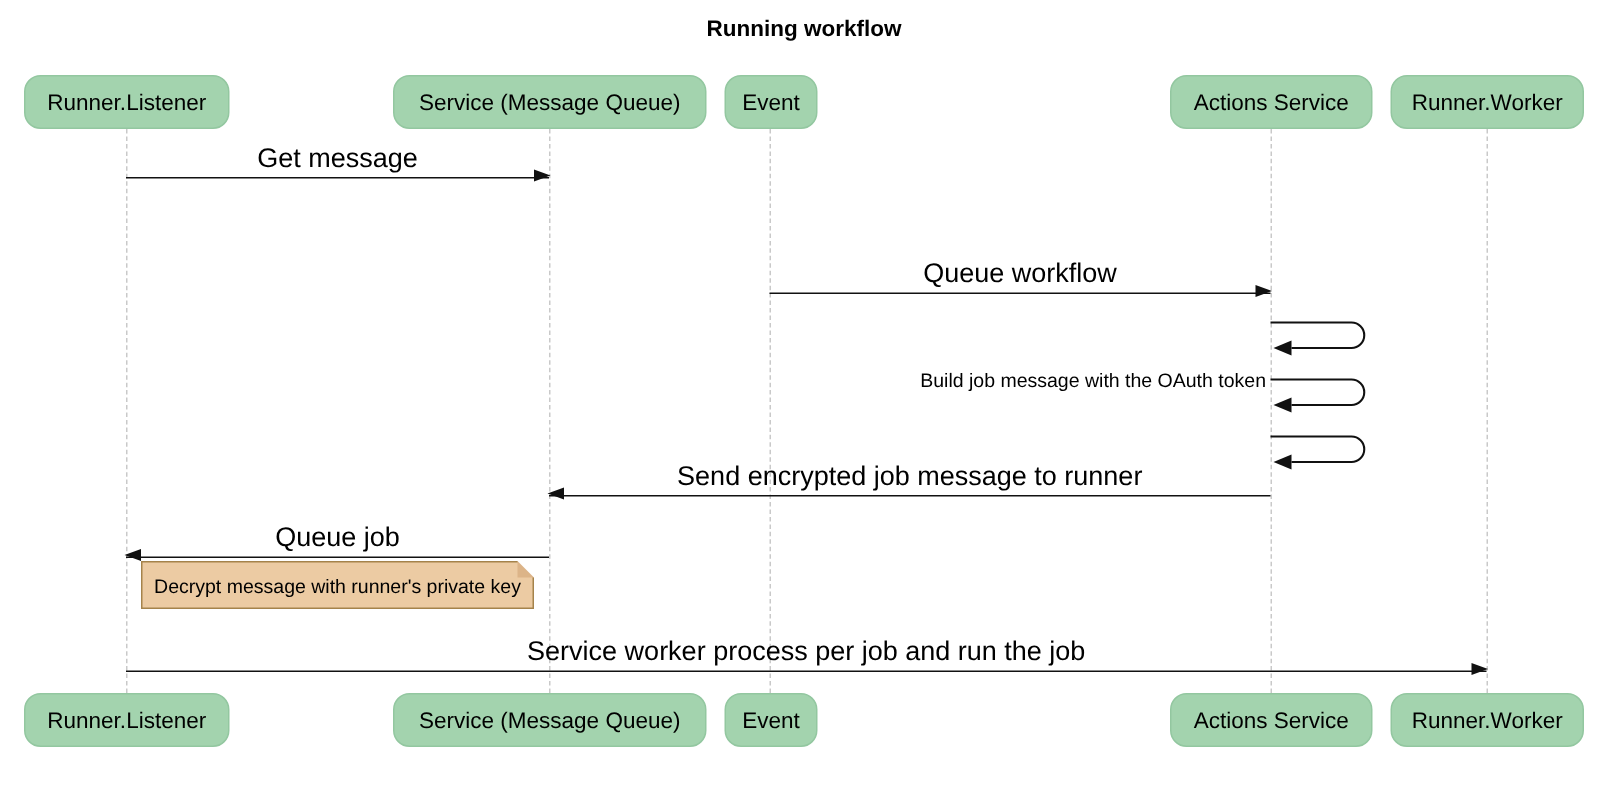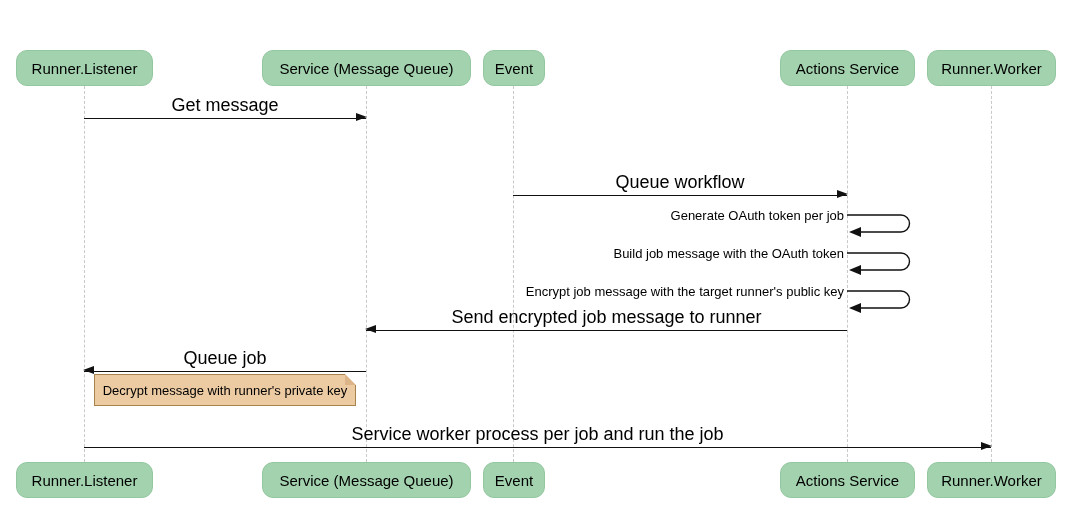--- a/index.html
+++ b/index.html
@@ -74,20 +74,21 @@
     content:"";position:absolute;top:-1px;right:-1px;width:0;height:0;
     border-style:solid;border-width:0 11px 11px 0;
     border-color:#ffffff #ffffff var(--note-fold) var(--note-fold);
   }
 </style>
 </head>
 <body>
 
 <div class="canvas">
 
+  <div class="title">Running workflow</div>
 
   <div class="lifeline" style="left:84px"></div>
   <div class="lifeline" style="left:366px"></div>
   <div class="lifeline" style="left:513px"></div>
   <div class="lifeline" style="left:847px"></div>
   <div class="lifeline" style="left:991px"></div>
 
   <div class="actor" style="left:16px;top:50px;width:137px">Runner.Listener</div>
   <div class="actor" style="left:262px;top:50px;width:209px">Service (Message Queue)</div>
   <div class="actor" style="left:483px;top:50px;width:62px">Event</div>
@@ -98,33 +99,31 @@
     <span class="msg-label">Get message</span>
     <span class="ah-r"></span>
   </div>
 
 
   <div class="msg" style="left:513px;top:195px;width:334px">
     <span class="msg-label">Queue workflow</span>
     <span class="ah-r"></span>
   </div>
 
-  <span class="self-label" style="top:208px">Generate OAuth token per job</span>
   <svg class="loop" style="top:209px" width="72" height="30" viewBox="0 0 72 30">
     <path class="loop-path" d="M1 6 H55 A8.5 8.5 0 0 1 55 23 H15"></path>
     <path class="loop-head" d="M15 18 L15 28 L3 23 Z"></path>
   </svg>
 
   <span class="self-label" style="top:246px">Build job message with the OAuth token</span>
   <svg class="loop" style="top:247px" width="72" height="30" viewBox="0 0 72 30">
     <path class="loop-path" d="M1 6 H55 A8.5 8.5 0 0 1 55 23 H15"></path>
     <path class="loop-head" d="M15 18 L15 28 L3 23 Z"></path>
   </svg>
 
-  <span class="self-label" style="top:284px">Encrypt job message with the target runner's public key</span>
   <svg class="loop" style="top:285px" width="72" height="30" viewBox="0 0 72 30">
     <path class="loop-path" d="M1 6 H55 A8.5 8.5 0 0 1 55 23 H15"></path>
     <path class="loop-head" d="M15 18 L15 28 L3 23 Z"></path>
   </svg>
 
   <div class="msg" style="left:366px;top:330px;width:481px">
     <span class="msg-label">Send encrypted job message to runner</span>
     <span class="ah-l"></span>
   </div>
 

